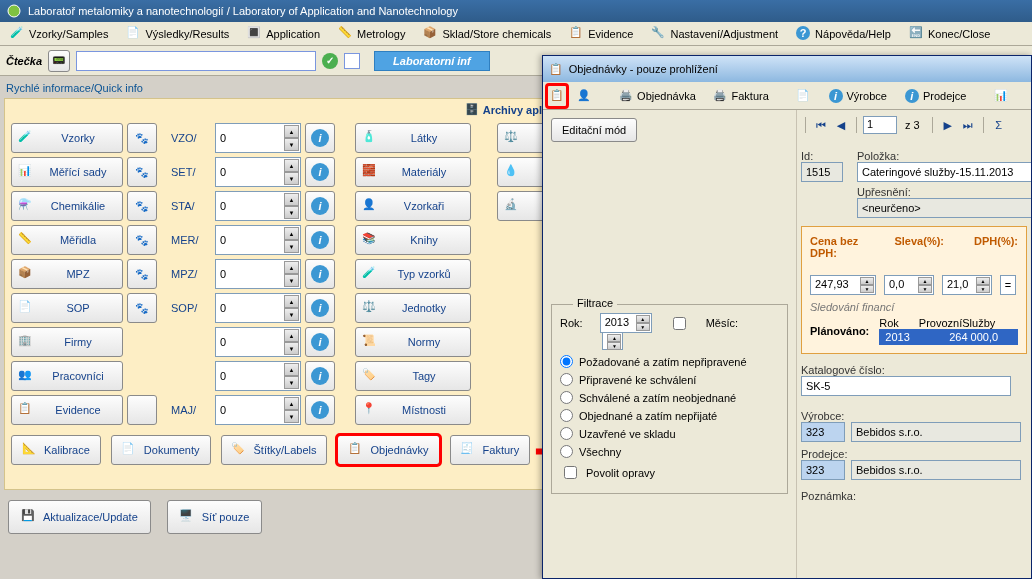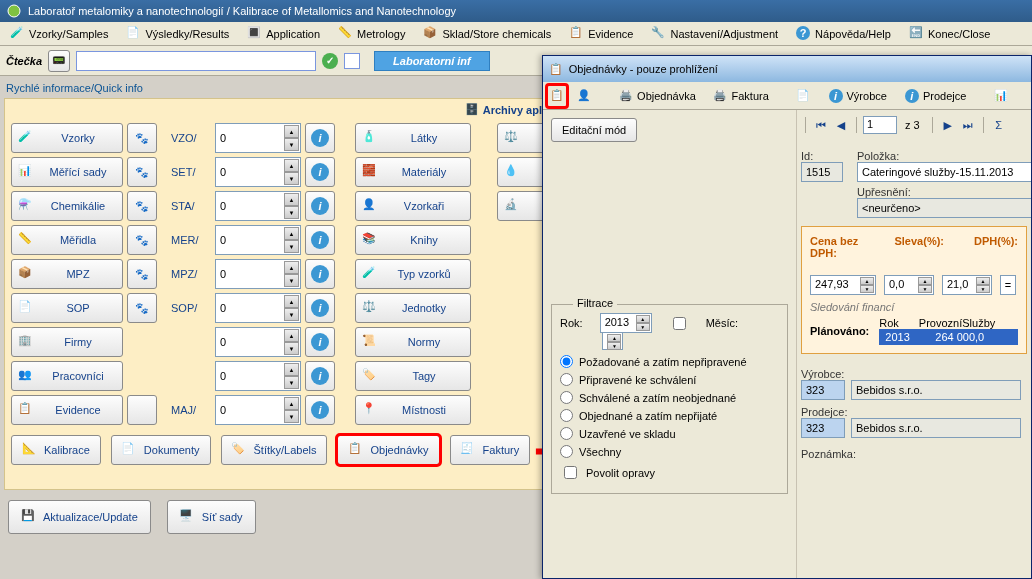--- a/index.html
+++ b/index.html
@@ -81,21 +81,21 @@
 </style>
 </head>
 <body>
 
 <div class="titlebar">
   <span class="ico">
       <svg class="sv">
         <circle cx="8" cy="8" r="6" fill="#7fc241" stroke="#fff"></circle>
       </svg>
     </span>
-  <span>Laboratoř metalomiky a nanotechnologií / Kalibrace of Metallomics and Nanotechnology</span>
+  <span>Laboratoř metalomiky a nanotechnologií / Laboratory of Application and Nanotechnology</span>
 </div>
 
 <div class="menubar">
   <span class="menu-item">
       <span class="ico">🧪</span>
       <span>Vzorky/Samples</span>
     </span>
   <span class="menu-item">
       <span class="ico">📄</span>
       <span>Výsledky/Results</span>
@@ -409,21 +409,21 @@
   </div>
 </div>
 
 <div class="lower-buttons">
   <div class="btn">
       <span class="ico">💾</span>
       <span class="txt">Aktualizace/Update</span>
     </div>
   <div class="btn">
       <span class="ico">🖥️</span>
-      <span class="txt">Síť sady</span>
+      <span class="txt">Síť pouze</span>
     </div>
 </div>
 
 <div class="dialog">
   <div class="dtitle">
     <span>📋</span>
     <span>Objednávky - pouze prohlížení</span>
   </div>
   <div class="dtool">
     <span class="tool-btn highlight-red" style="padding:0 2px">
@@ -566,26 +566,30 @@
         <div class="field-lbl" style="font-style:italic;color:#777;margin-top:6px">Sledování financí</div>
         <div class="fin-row">
           <span style="font-weight:bold;margin-right:10px">Plánováno:</span>
           <div style="flex:1">
             <div class="fin-head">
               <span>Rok</span>
               <span>ProvozníSlužby</span>
             </div>
             <div style="display:flex">
               <span class="fin-blue" style="width:50px">2013</span>
-              <span class="fin-blue" style="flex:1;text-align:left">264 000,0</span>
+              <span class="fin-blue" style="flex:1;text-align:center">264 000,0</span>
             </div>
           </div>
         </div>
       </div>
 
+      <div style="margin-top:10px">
+        <div class="field-lbl">Katalogové číslo:</div>
+        <div class="txtfield wide-tf">SK-5</div>
+      </div>
 
       <div style="margin-top:14px">
         <div class="field-lbl">Výrobce:</div>
         <div style="display:flex;gap:6px">
           <span class="smallbox">323</span>
           <span class="txtfield" style="width:170px;background:#e8e8e0">Bebidos s.r.o.</span>
         </div>
       </div>
       <div style="margin-top:6px">
         <div class="field-lbl">Prodejce:</div>

